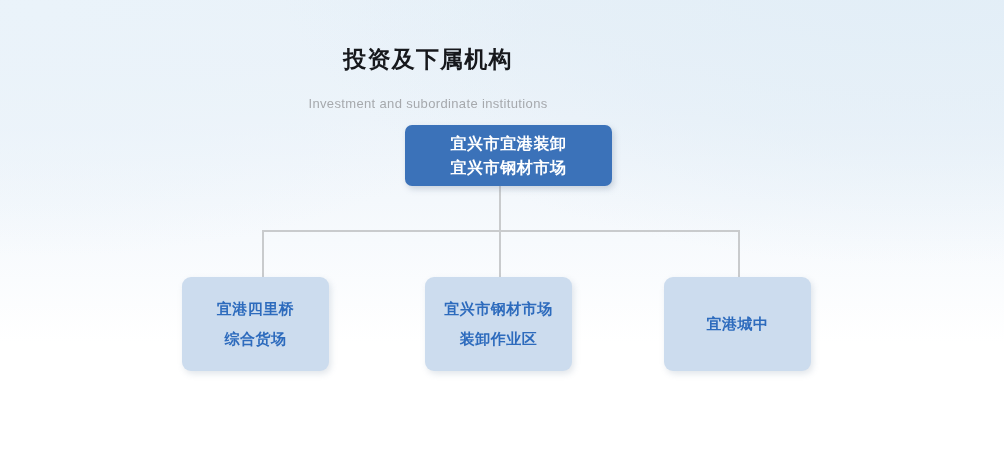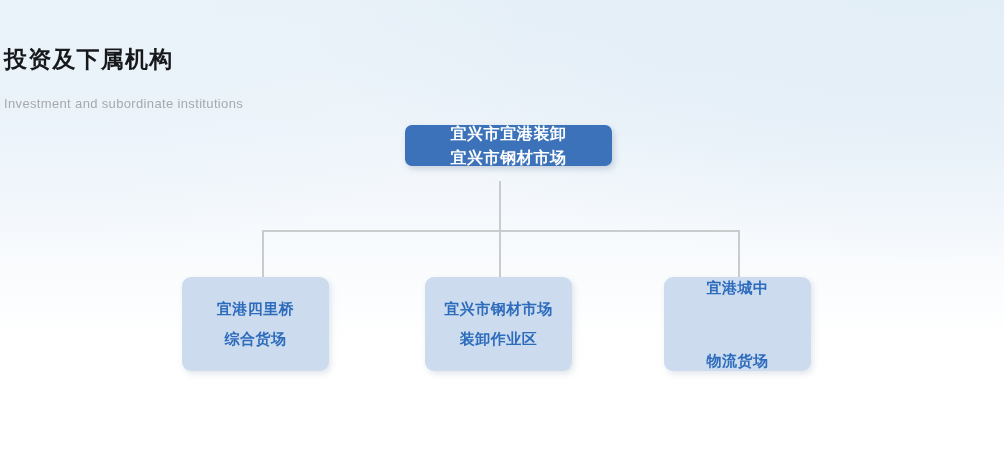--- a/index.html
+++ b/index.html
@@ -22,24 +22,24 @@
     background:
       radial-gradient(ellipse 900px 420px at 92% -8%, #e2eef7 0%, rgba(226,238,247,0.55) 42%, rgba(226,238,247,0) 72%),
       radial-gradient(ellipse 700px 330px at 4% 2%, #eaf3fa 0%, rgba(234,243,250,0.5) 45%, rgba(234,243,250,0) 75%),
       linear-gradient(to bottom, #e9f1f8 0%, #eef4fa 26%, #f7fafd 52%, #ffffff 74%, #ffffff 100%);
     overflow: hidden;
   }
 
   
   #heading {
     position: absolute;
-    left: 4px;
+    left: 12px;
     top: 44px;
     width: 832px;
-    text-align: left;
+    text-align: center;
   }
   #title {
     font-size: 23px;
     font-weight: bold;
     color: #16181c;
     letter-spacing: 1.2px;
     line-height: 30px;
     white-space: nowrap;
   }
   #subtitle {
@@ -74,21 +74,21 @@
     flex-direction: column;
     align-items: center;
     justify-content: center;
     text-align: center;
   }
 
   #root-node {
     left: 405px;
     top: 125px;
     width: 207px;
-    height: 41px;
+    height: 61px;
     background: #3b72b9;
     border-radius: 7px;
     box-shadow: 2px 3px 6px rgba(90,110,140,0.28);
   }
   #root-node .line {
     color: #ffffff;
     font-size: 16px;
     font-weight: bold;
     letter-spacing: 0.6px;
     line-height: 24px;
@@ -139,16 +139,15 @@
     <div class="line">装卸作业区</div>
   </div>
 
   <div class="node child-node" id="child-0">
     <div class="line">宜港四里桥</div>
     <div class="line">综合货场</div>
   </div>
 
   <div class="node child-node" id="child-2">
     <div class="line">宜港城中</div>
-    <div class="line">物流货场</div>
   </div>
 
 </div>
 
 </body></html>

